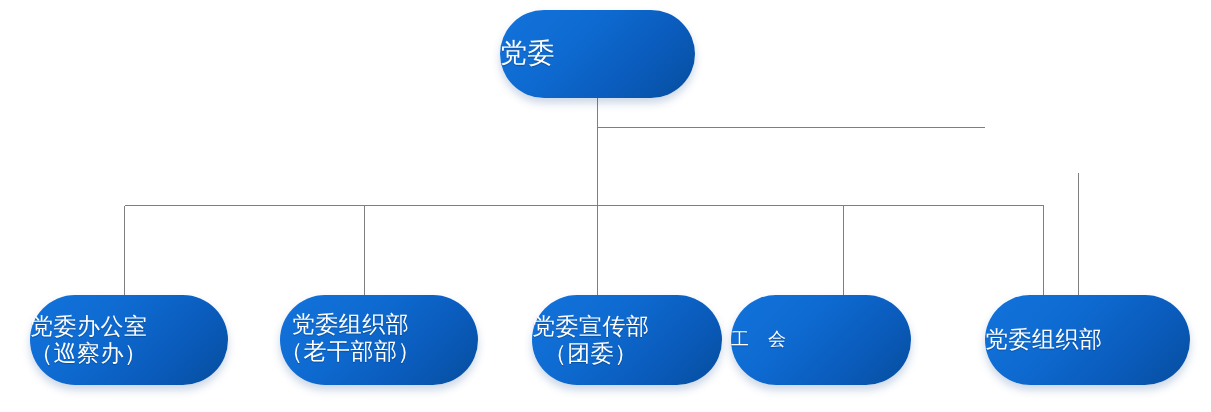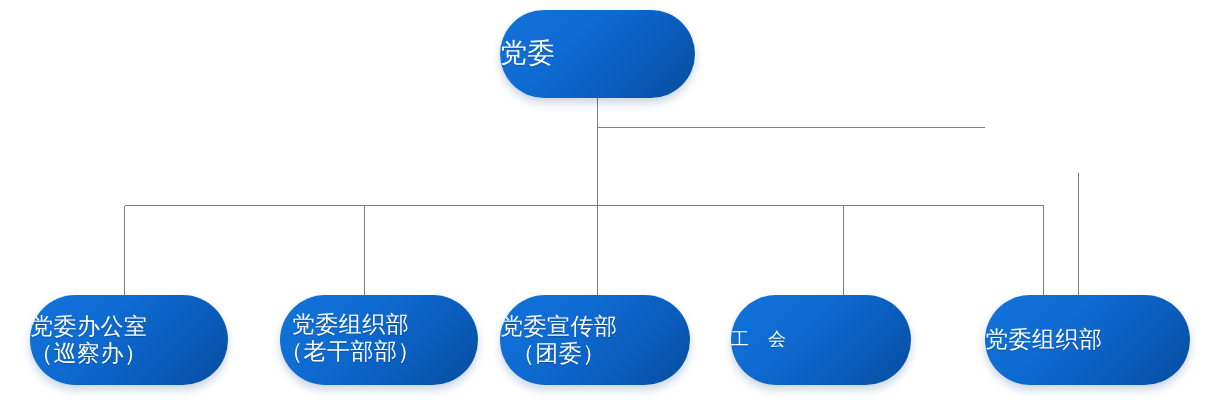--- a/index.html
+++ b/index.html
@@ -29,21 +29,21 @@
   .node .label{display:block;white-space:pre-line;}
 
   
   #n-dangwei{left:500px;top:10px;width:195px;height:88px;font-size:27px;}
   #n-jiwei{left:985px;top:90px;width:191px;height:83px;font-size:27px;}
 
   
   .leaf{height:90px;top:295px;font-size:23px;}
   #n-bangongshi{left:30px;width:198px;}
   #n-zuzhibu{left:280px;width:198px;font-family:Liberation Mono, monospace;}
-  #n-xuanchuanbu{left:500px;width:190px;}
+  #n-xuanchuanbu{left:532px;width:190px;}
   #n-gonghui{left:731px;width:180px;font-size:18px;}
   #n-zongheshi{left:985px;width:205px;}
 </style>
 </head>
 <body>
 
 <div id="chart">
 
   <svg class="edges" viewBox="0 0 1211 412" width="1211" height="412" aria-hidden="true">
     <g fill="none" stroke="#7f7f7f" stroke-width="1.4" shape-rendering="crispEdges">

